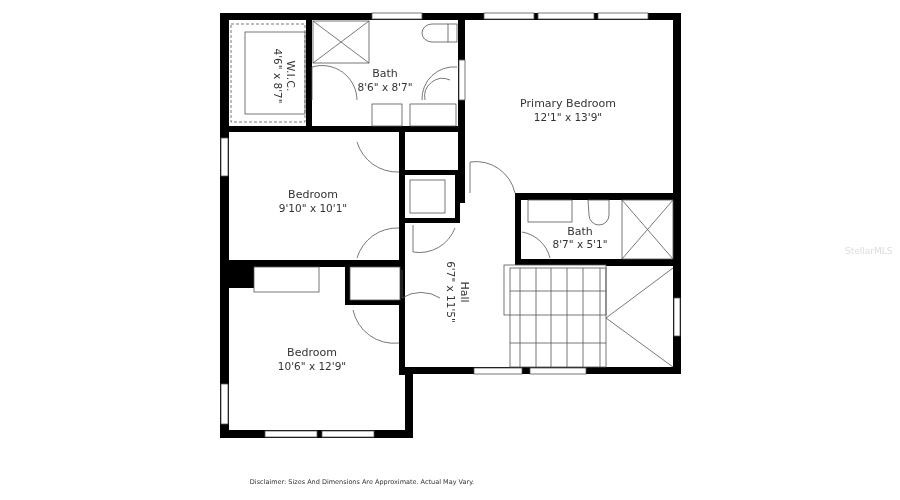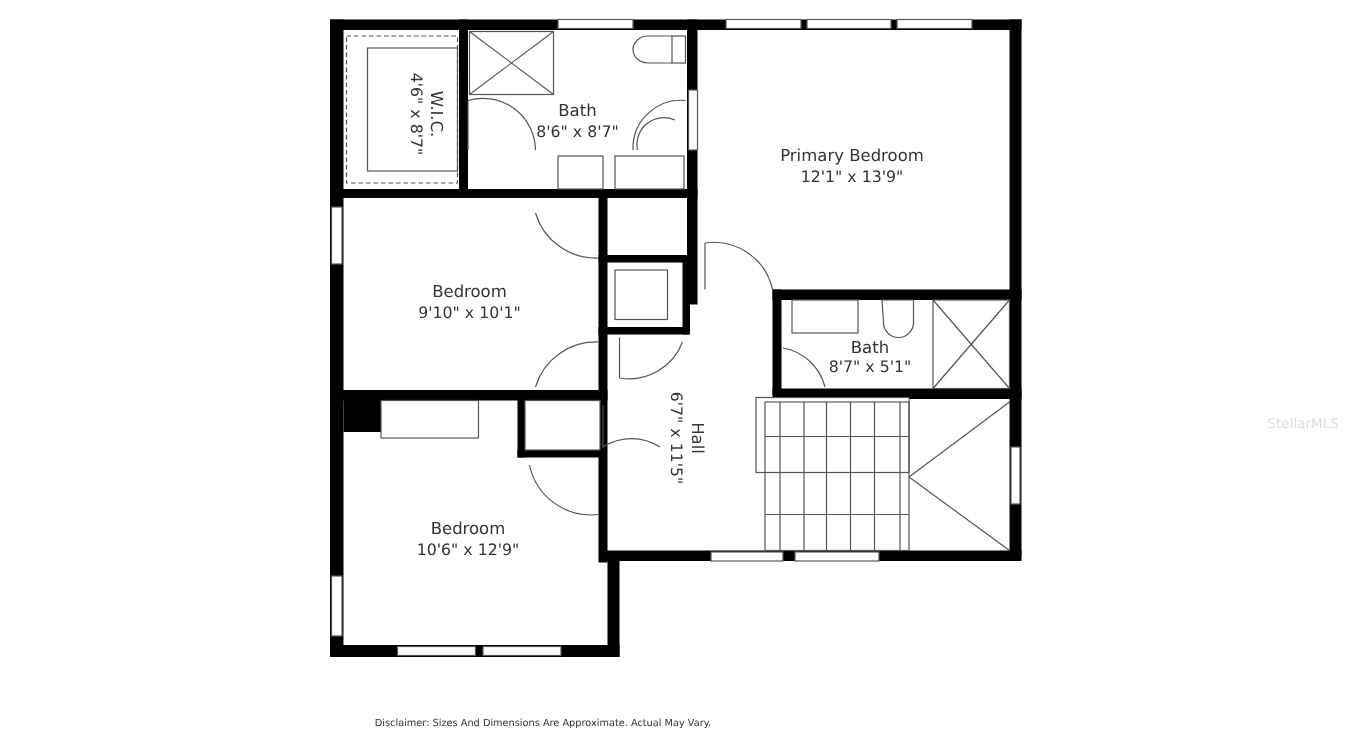--- a/index.html
+++ b/index.html
@@ -1,21 +1,21 @@
 <!DOCTYPE html>
 <html><head>
 <meta charset="utf-8">
 <style>
   html, body { margin: 0; padding: 0; background: #ffffff; }
   body { width: 900px; height: 500px; position: relative; overflow: hidden; font-family: "DejaVu Sans", sans-serif; }
   #plan { position: absolute; left: 0; top: 0; width: 900px; height: 500px; }
   .room-label { font-family: "DejaVu Sans", sans-serif; font-size: 11px; fill: #333333; text-anchor: middle; }
   .room-dims { font-family: "DejaVu Sans", sans-serif; font-size: 10.5px; fill: #333333; text-anchor: middle; }
   .disclaimer { position: absolute; left: 0; width: 724px; top: 478px; text-align: center; font-size: 6.5px; color: #333; }
-  .watermark { position: absolute; left: 845px; top: 246px; font-size: 9px; color: #dcdcdc; margin-top: 32px; }
+  .watermark { position: absolute; left: 845px; top: 246px; font-size: 9px; color: #dcdcdc; }
   .wall { fill: #000000; }
   .thin { stroke: #555555; stroke-width: 0.8; fill: none; }
   .win { fill: #ffffff; stroke: #555555; stroke-width: 0.8; }
   .fix { fill: #ffffff; stroke: #555555; stroke-width: 0.8; }
 </style>
 </head>
 <body>
 
 <svg id="plan" viewBox="0 0 900 500" xmlns="http://www.w3.org/2000/svg">
 

